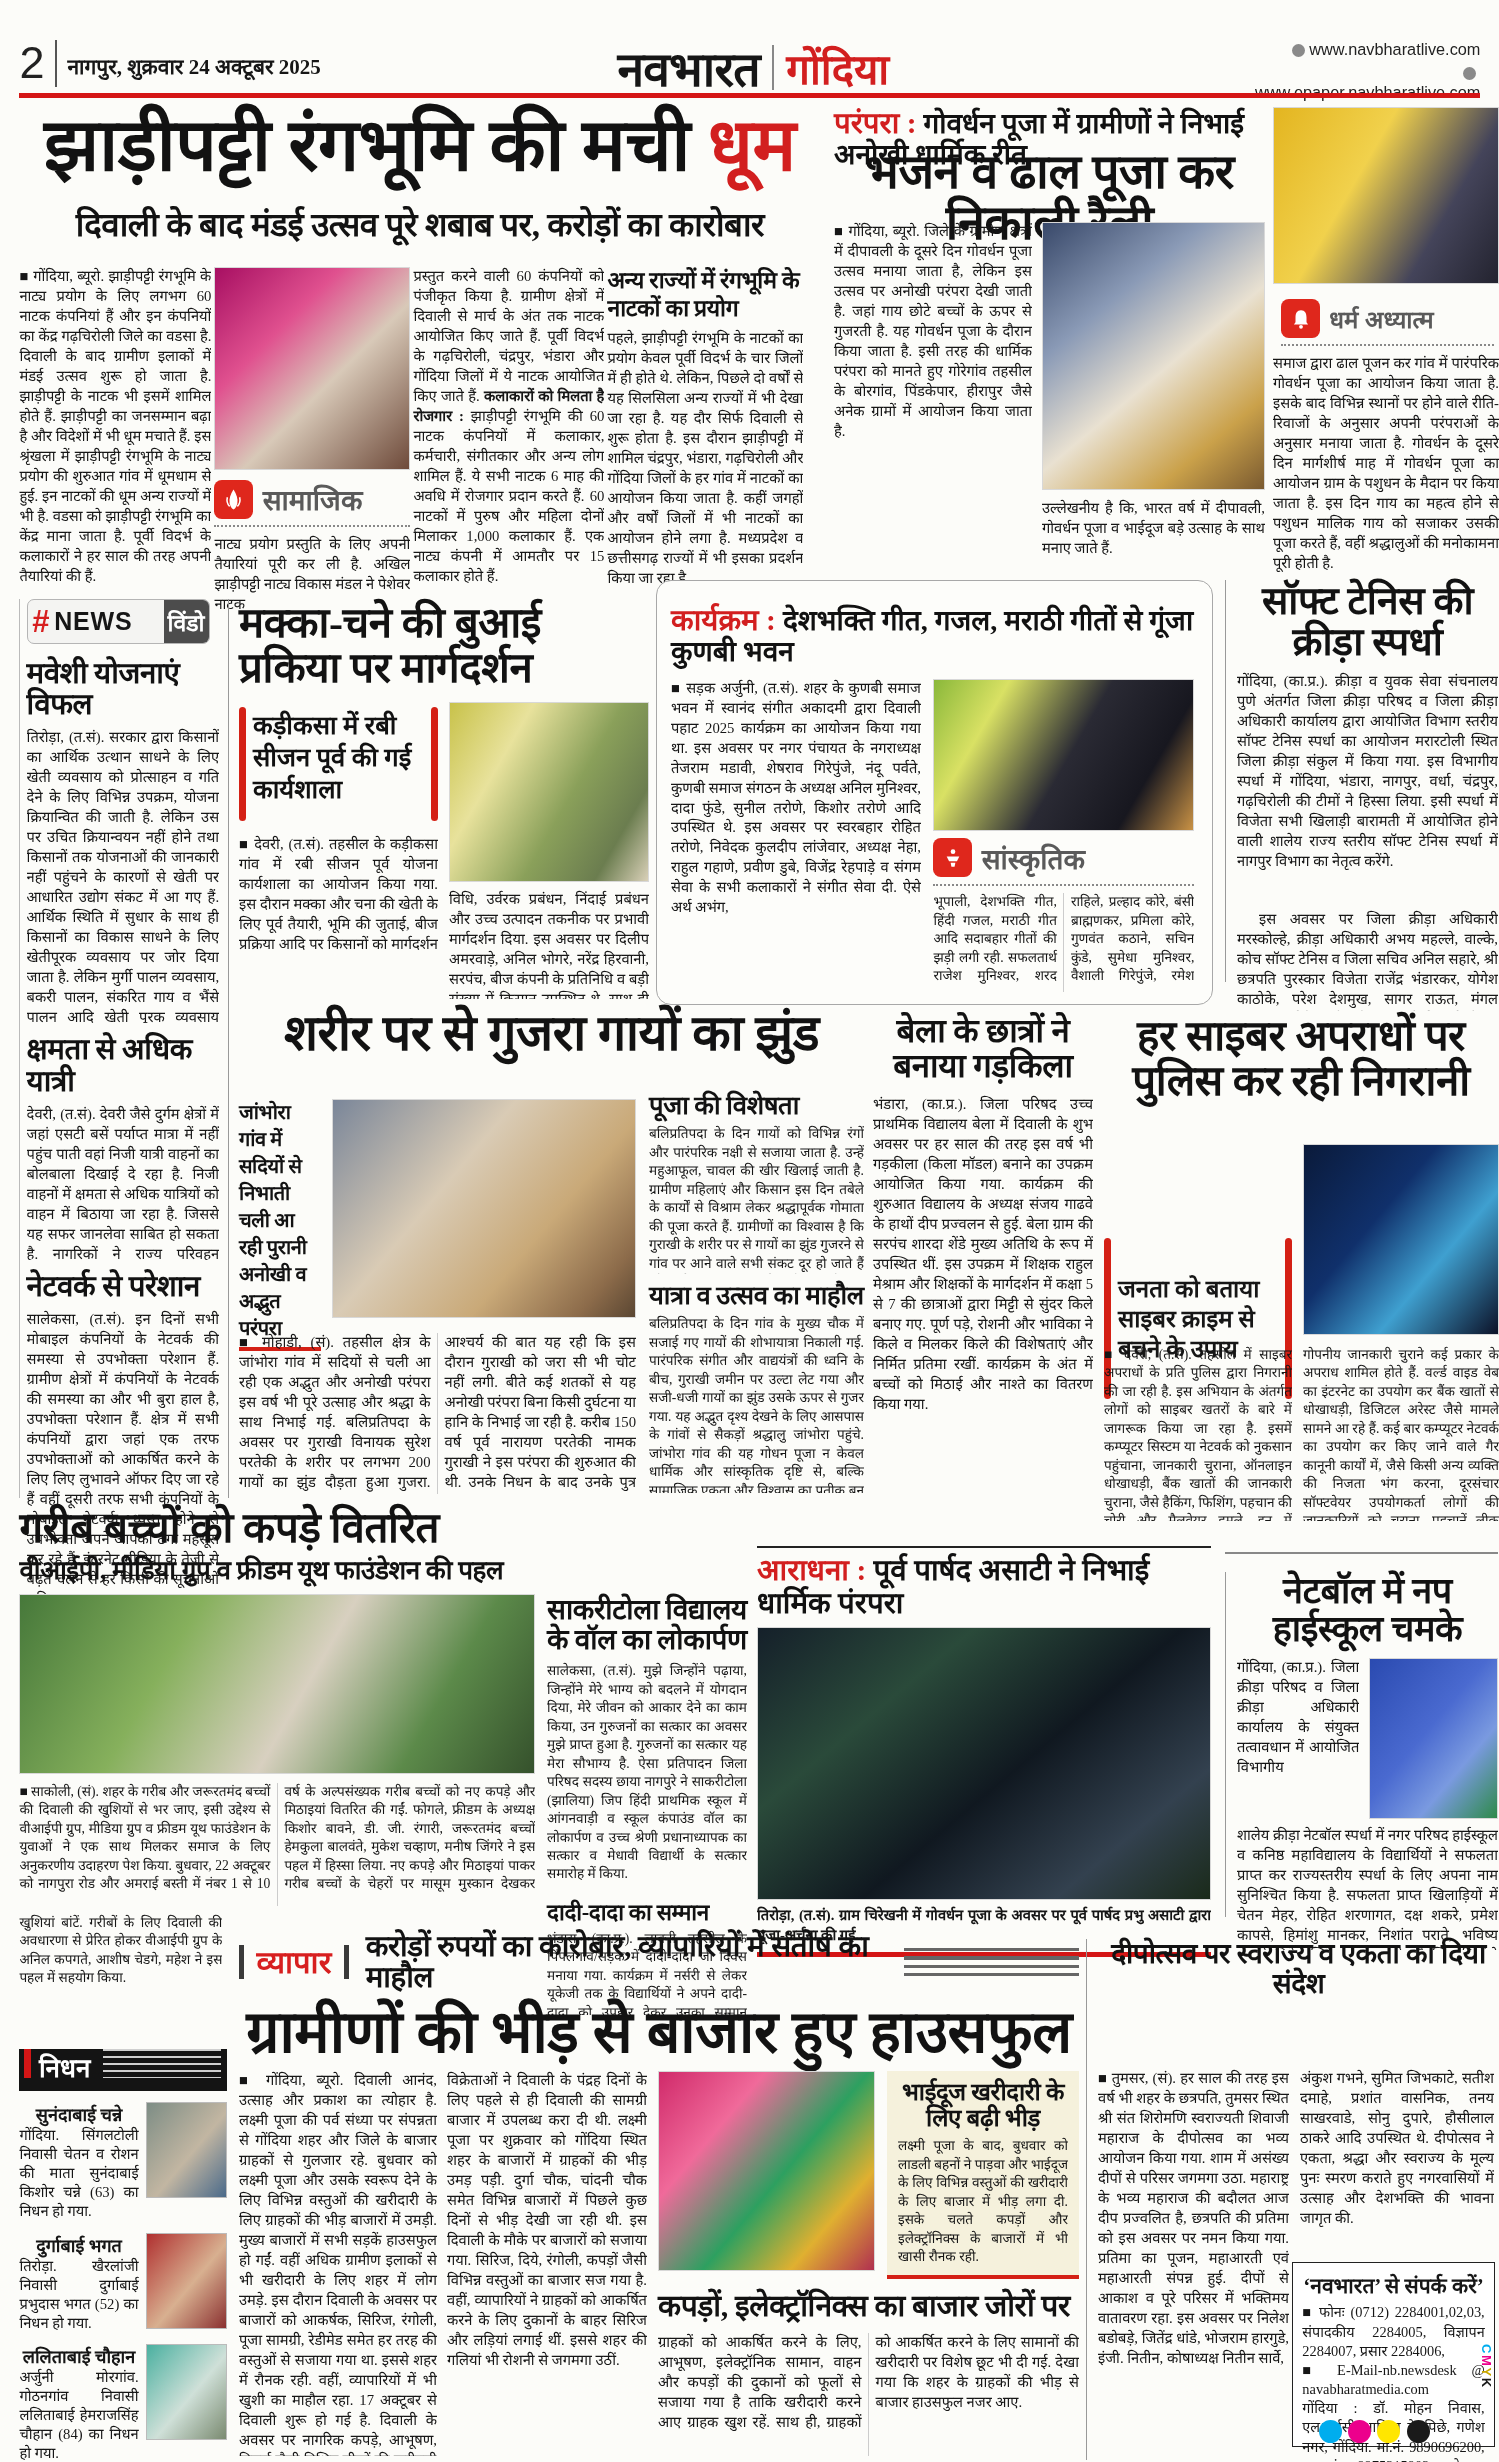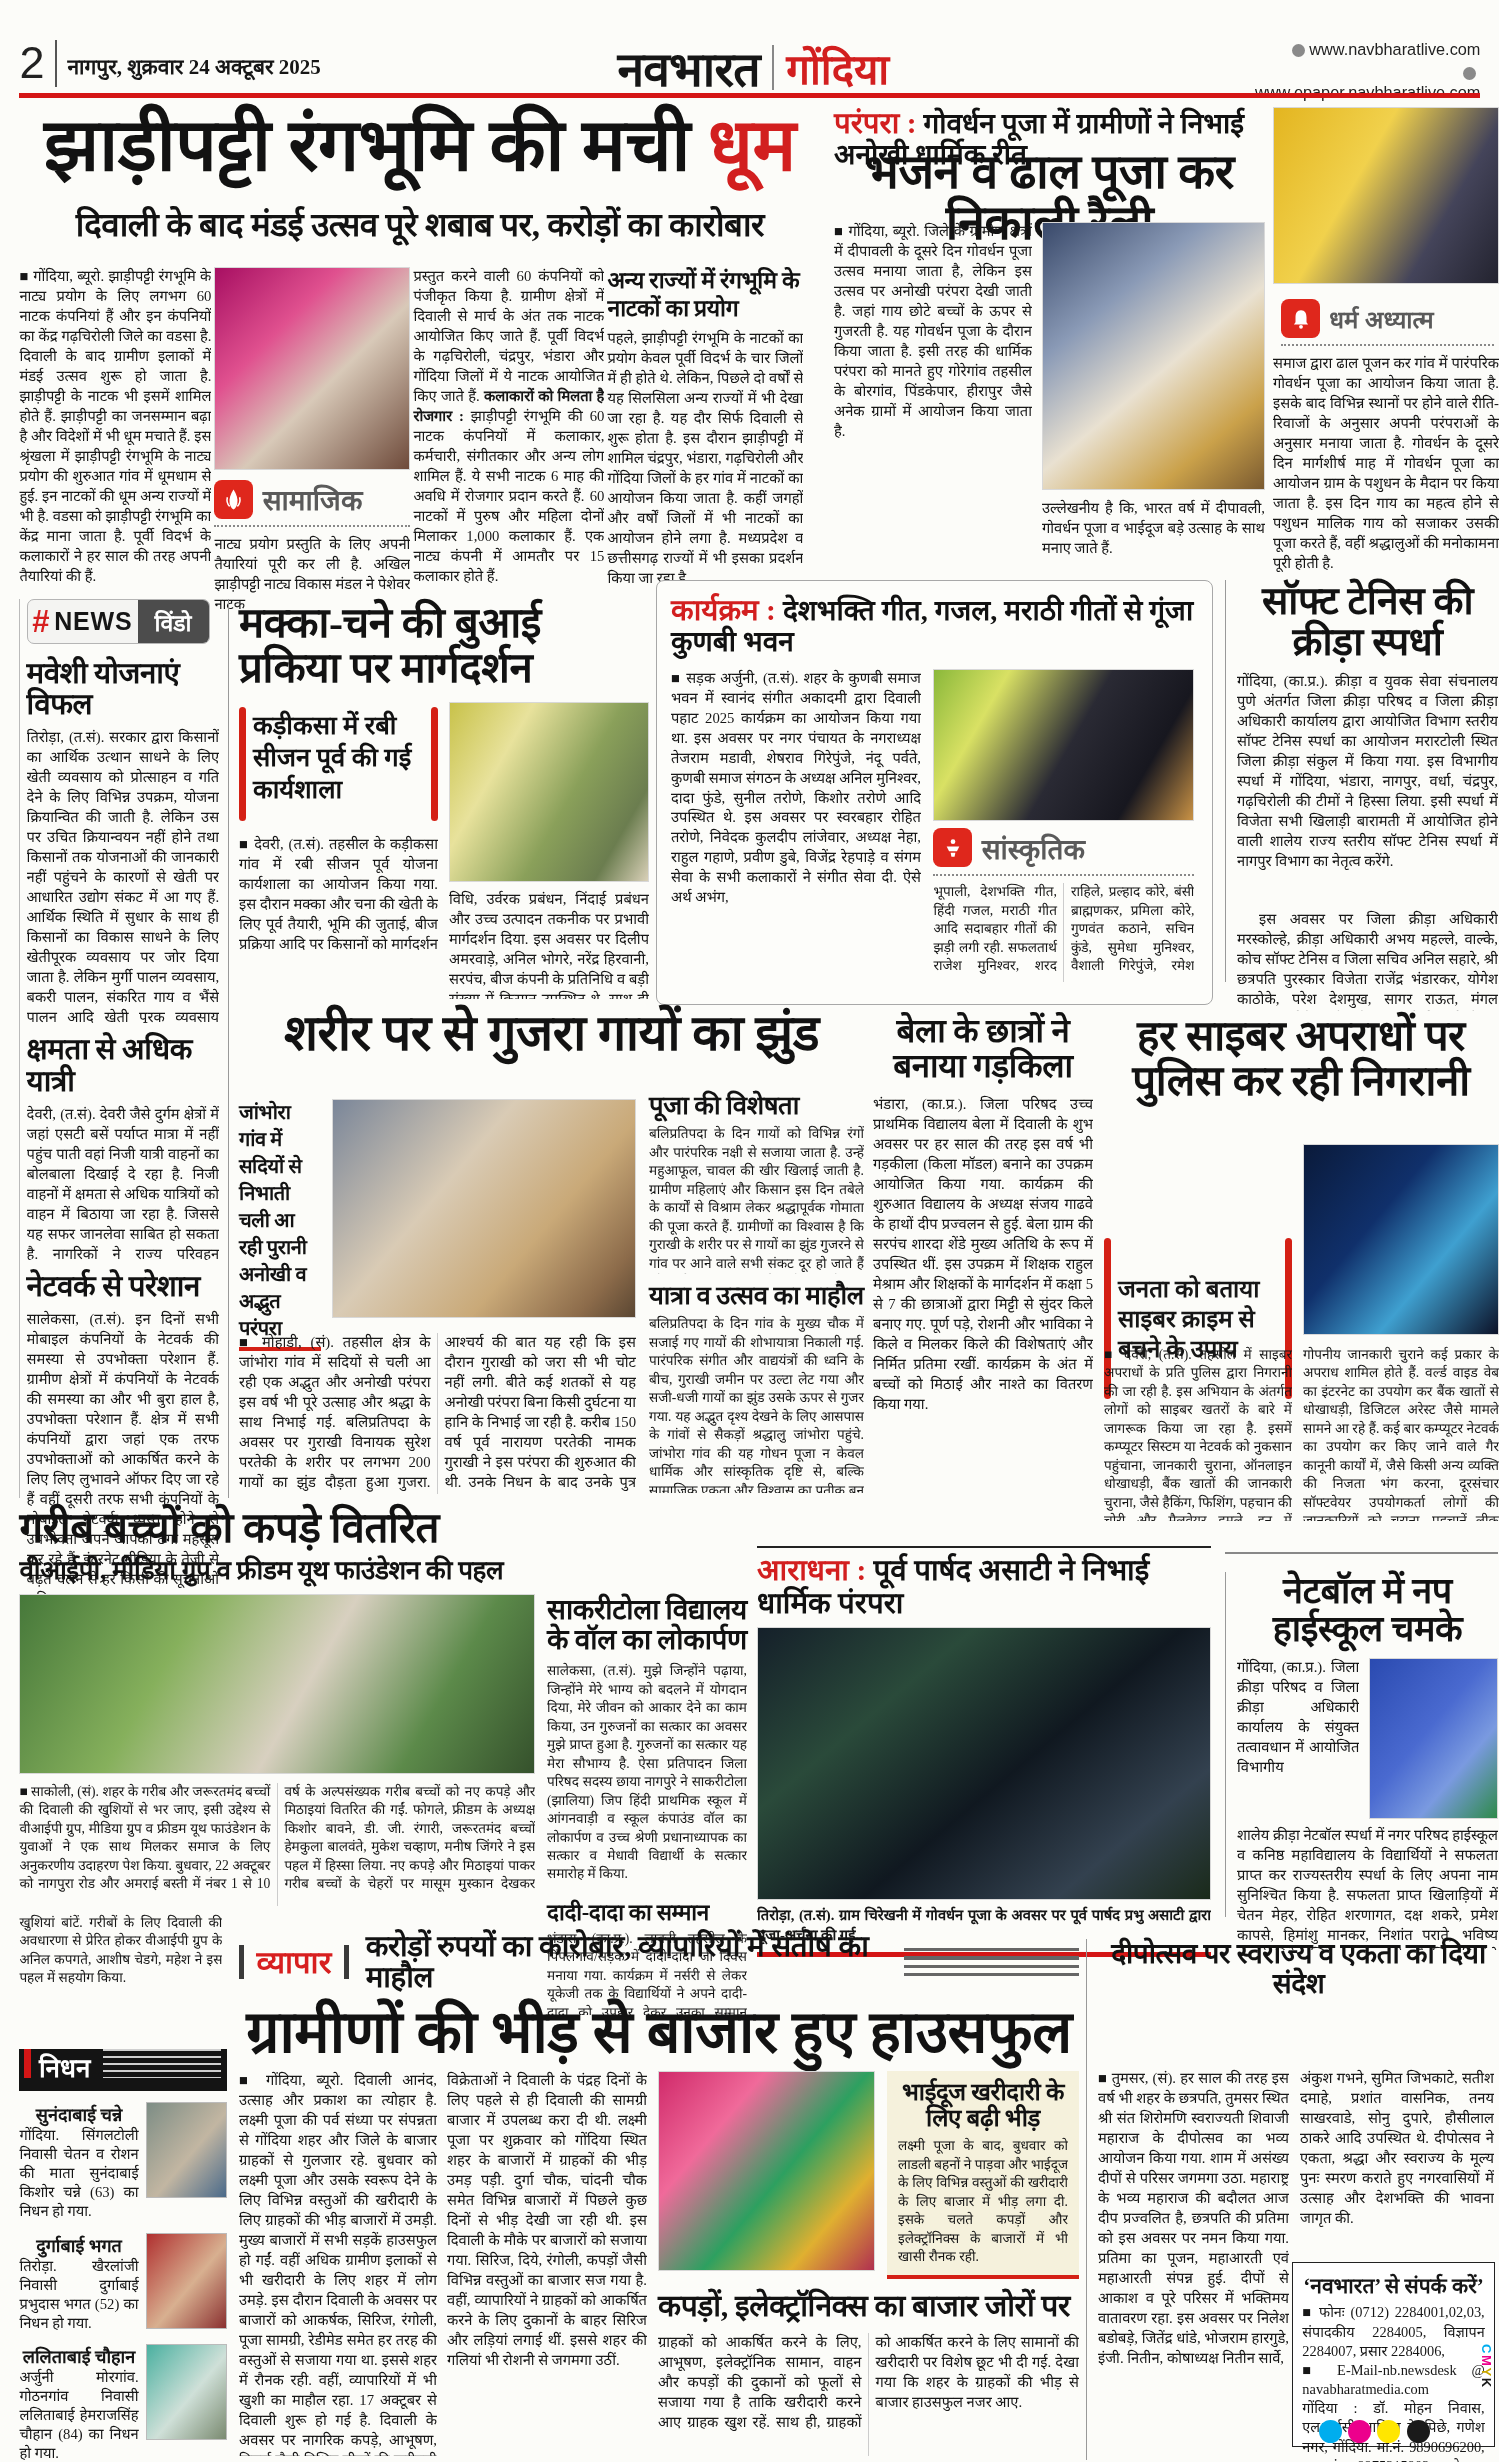--- a/index.html
+++ b/index.html
@@ -23,21 +23,21 @@
   .colrule-r{border-right:1.2px solid #999}
   .colrule-l{border-left:1.2px solid #999}
   .bracket{position:relative;padding:7.8px 14px;font-weight:bold;line-height:1.25}
   .bracket:before,.bracket:after{content:"";position:absolute;top:4.7px;bottom:4.7px;width:7px;background:#d42015;border-radius:4.7px}
   .bracket:before{left:0}
   .bracket:after{right:0}
   .cols2{column-count:2;column-gap:14px;column-rule:0.8px solid #ccc}
   .newsbox{display:flex;align-items:stretch;border:1.6px solid #b5b5b5;border-radius:7px;overflow:hidden;background:#f4f4f2;width:183px;height:45px}
   .newsbox .hsh{color:#d71f1f;font-family:"Liberation Sans",sans-serif;font-weight:bold;font-size:31px;padding:0 4.7px;display:flex;align-items:center}
   .newsbox .nw{font-family:"Liberation Sans",sans-serif;font-weight:bold;font-size:25px;display:flex;align-items:center;letter-spacing:0.8px}
-  .newsbox .vin{margin-left:auto;background:#4c4c4c;color:#fff;font-weight:bold;font-size:23px;display:flex;align-items:center;padding:0 17px}
+  .newsbox .vin{margin-left:auto;background:#4c4c4c;color:#fff;font-weight:bold;font-size:23px;display:flex;align-items:center;padding:0 4px}
   .obit-bar{display:flex;align-items:flex-start;background:#141414;height:42px}
   .obit-bar .acc{width:7px;height:70%;background:#d41616;margin:0 7.8px 0 4.7px}
   .obit-bar .t{color:#fff;font-weight:bold;font-size:26px}
   .obit-bar .stripes{flex:1;height:70%;margin:0 6.2px 0 12.4px;background:repeating-linear-gradient(180deg,#cfcfcf 0 2.3px,transparent 2.3px 7px)}
   .obit{display:flex;gap:7.8px;margin-top:11px}
   .obit .txt{flex:1}
   .obit .nm{font-weight:bold;font-size:18px;text-align:center}
   .obit .bd{font-size:14.7px;line-height:1.3;text-align:justify}
   .obit .ph{width:81px;min-width:81px;height:96px;border:0.8px solid #bbb}
   .dot{width:23px;height:23px;border-radius:50%;display:inline-block;margin-right:6.2px}
@@ -143,21 +143,21 @@
         <div class="bracket" style="font-size:25.6px;height:123px;color:#111">कड़ीकसा में रबी सीजन पूर्व की गई कार्यशाला</div>
         <div class="bt" style="margin-top:9.3px;height:120px">■ देवरी, (त.सं). तहसील के कड़ीकसा गांव में रबी सीजन पूर्व योजना कार्यशाला का आयोजन किया गया. इस दौरान मक्का और चना की खेती के लिए पूर्व तैयारी, भूमि की जुताई, बीज प्रक्रिया आदि पर किसानों को मार्गदर्शन किया गया. प्रस्तावना सहायक कृषि अधिकारी नरेश कटारे ने किया. मक्का की खेती के बारे में गड़बडाटा कंपनी के प्रबंधक ने उपस्थित किसानों के सवालों के जवाब भी दिए.</div>
       </div>
       <div style="width:200px">
         <div class="photo" style="height:180px;background:linear-gradient(120deg,#c8c24a,#e8e29c 28%,#8aa05a 58%,#6b7d4f 82%,#d9d0b8)"></div>
         <div class="bt" style="margin-top:7.8px;height:109px">विधि, उर्वरक प्रबंधन, निंदाई प्रबंधन और उच्च उत्पादन तकनीक पर प्रभावी मार्गदर्शन दिया. इस अवसर पर दिलीप अमरवाड़े, अनिल भोगरे, नरेंद्र हिरवानी, सरपंच, बीज कंपनी के प्रतिनिधि व बड़ी संख्या में किसान उपस्थित थे. साथ ही फसलपद्धति, उपस्थिति थे.</div>
       </div>
     </div>
   </div>
 
-  <div class="abs" style="left:656px;top:580px;width:557px;height:425px;border:1.6px solid #a8a8a8;border-radius:8px;padding:13px 14px;background:#fdfdfa">
+  <div class="abs" style="left:656px;top:580px;width:557px;height:425px;border:1.6px solid #a8a8a8;border-radius:15px;padding:23px 14px;background:#fdfdfa">
     <div class="kicker"><span class="red">कार्यक्रम :</span> <span>देशभक्ति गीत, गजल, मराठी गीतों से गूंजा कुणबी भवन</span></div>
     <div style="display:flex;gap:12.4px;margin-top:11px">
       <div class="bt" style="width:250px;height:299px">■ सड़क अर्जुनी, (त.सं). शहर के कुणबी समाज भवन में स्वानंद संगीत अकादमी द्वारा दिवाली पहाट 2025 कार्यक्रम का आयोजन किया गया था. इस अवसर पर नगर पंचायत के नगराध्यक्ष तेजराम मडावी, शेषराव गिरेपुंजे, नंदू पर्वते, कुणबी समाज संगठन के अध्यक्ष अनिल मुनिश्वर, दादा फुंडे, सुनील तरोणे, किशोर तरोणे आदि उपस्थित थे. इस अवसर पर स्वरबहार रोहित तरोणे, निवेदक कुलदीप लांजेवार, अध्यक्ष नेहा, राहुल गहाणे, प्रवीण डुबे, विजेंद्र रेहपाड़े व संगम सेवा के सभी कलाकारों ने संगीत सेवा दी. ऐसे अर्थ अभंग,</div>
       <div style="width:261px">
         <div class="photo" style="height:152px;background:linear-gradient(120deg,#8ab83a,#d9e164 22%,#2a2a34 52%,#17171f 78%,#c99245)"></div>
         <div class="badge" style="margin-top:7.8px">
           <span class="ic">
               <svg width="22" height="22" viewBox="0 0 28 28">
                 <circle cx="14" cy="6" r="3" fill="#fff"></circle>
                 <path d="M6 12 L22 12 L19 18 L9 18 Z" fill="#fff"></path>

